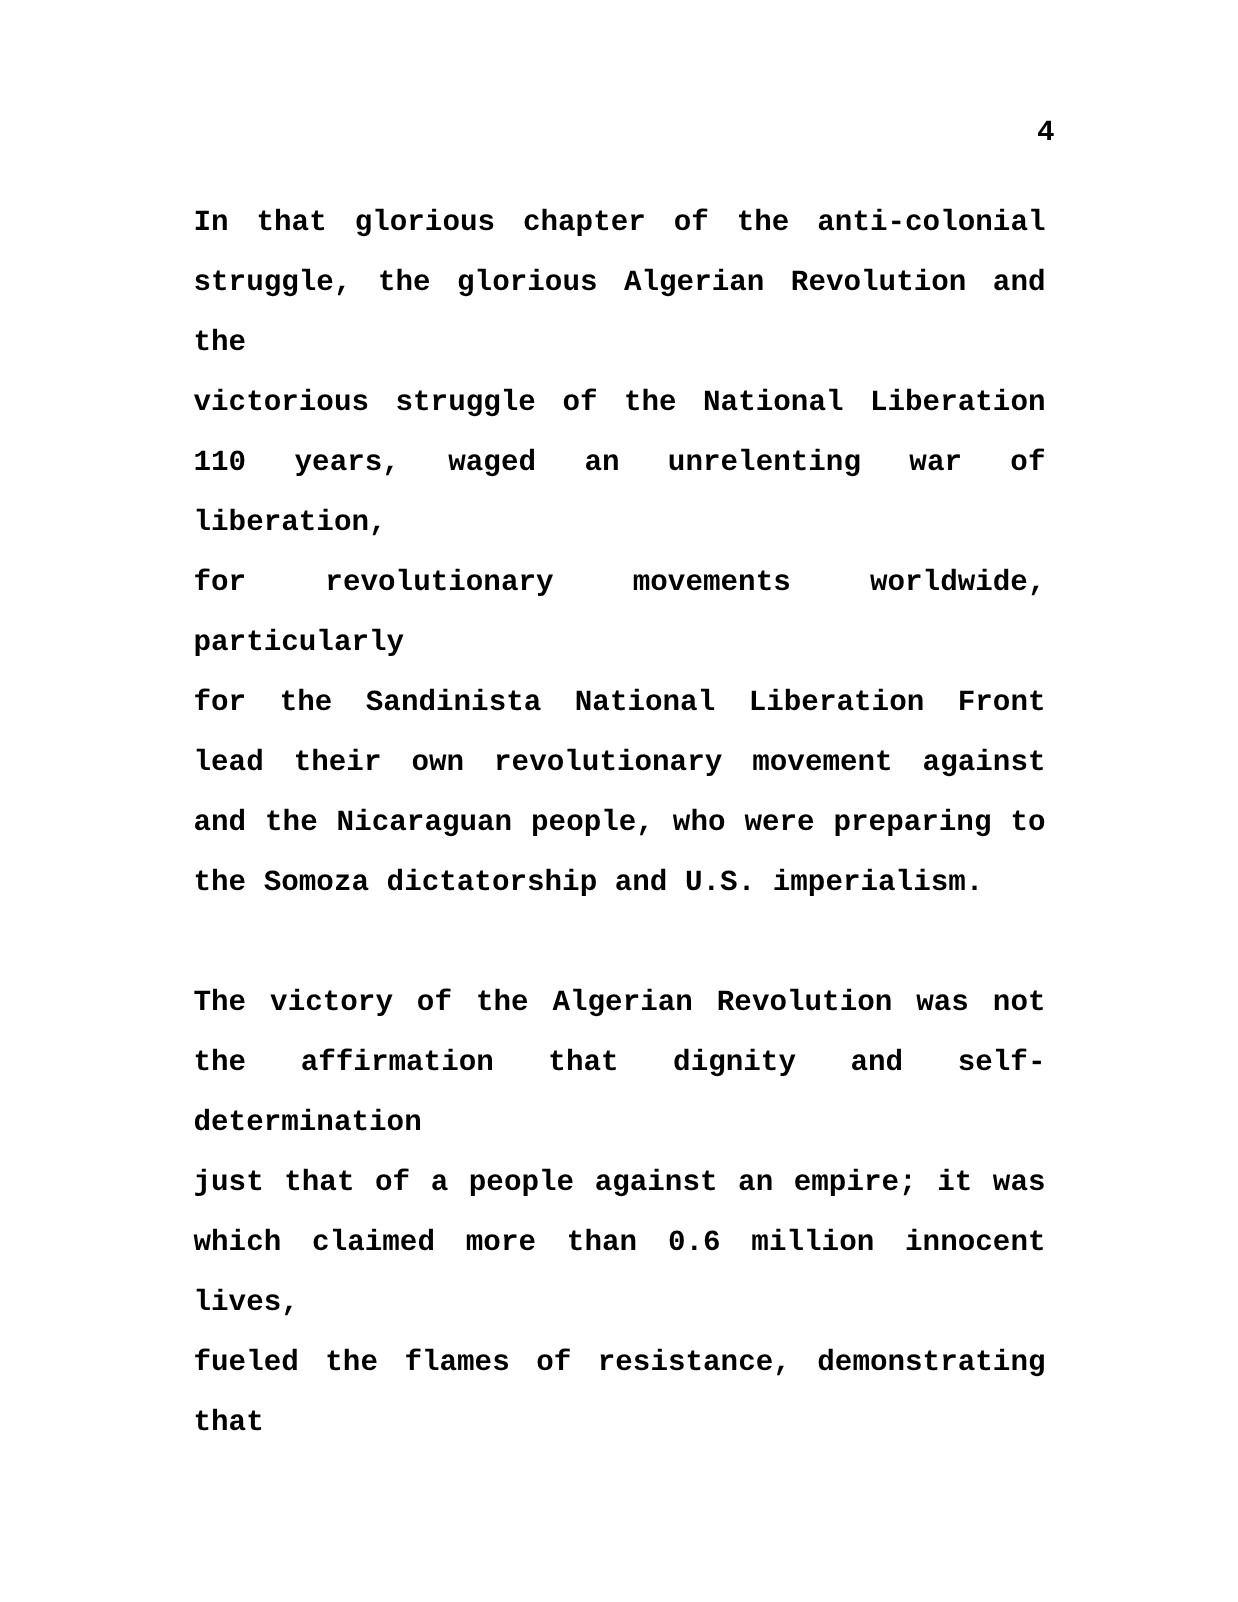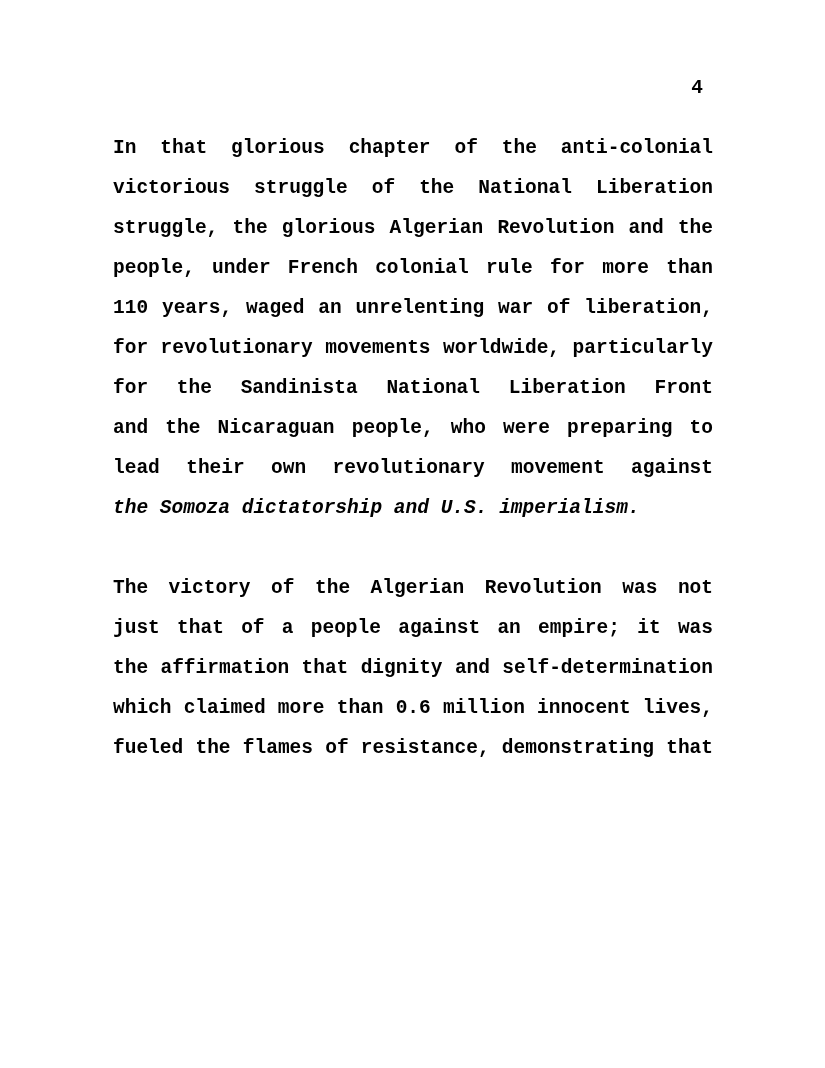--- a/index.html
+++ b/index.html
@@ -20,56 +20,54 @@
     padding: 68px 112px 0 113px;
     overflow: hidden;
   }
   .page-number {
     line-height: 40px;
     text-align: right;
     padding-right: 10px;
     margin-bottom: 20px;
   }
   .paragraph {
-    margin: 0;
+    margin: 16px;
   }
   .paragraph + .paragraph {
     margin-top: 40px;
   }
   .paragraph .line {
     line-height: 40px;
     white-space: normal;
     text-align: justify;
     text-align-last: justify;
   }
   .paragraph[data-justify-last="false"] .line:last-child {
     text-align: right;
     text-align-last: left;
-    font-style: italic;
   }
 </style>
 </head>
 <body>
 
 <div class="page">
   <div class="page-number">4</div>
 
   <div class="paragraph" data-justify-last="false">
       <div class="line">In that glorious chapter of the anti-colonial</div>
+      <div class="line">struggle, the glorious Algerian Revolution and the</div>
       <div class="line">victorious struggle of the National Liberation</div>
-      <div class="line">struggle, the glorious Algerian Revolution and the</div>
-      <div class="line">people, under French colonial rule for more than</div>
       <div class="line">110 years, waged an unrelenting war of liberation,</div>
       <div class="line">for revolutionary movements worldwide, particularly</div>
       <div class="line">for the Sandinista National Liberation Front</div>
+      <div class="line">lead their own revolutionary movement against</div>
       <div class="line">and the Nicaraguan people, who were preparing to</div>
-      <div class="line">lead their own revolutionary movement against</div>
       <div class="line">the Somoza dictatorship and U.S. imperialism.</div>
     </div>
 
   <div class="paragraph" data-justify-last="true">
       <div class="line">The victory of the Algerian Revolution was not</div>
+      <div class="line">the affirmation that dignity and self-determination</div>
       <div class="line">just that of a people against an empire; it was</div>
-      <div class="line">the affirmation that dignity and self-determination</div>
       <div class="line">which claimed more than 0.6 million innocent lives,</div>
       <div class="line">fueled the flames of resistance, demonstrating that</div>
     </div>
 </div>
 
 </body></html>

